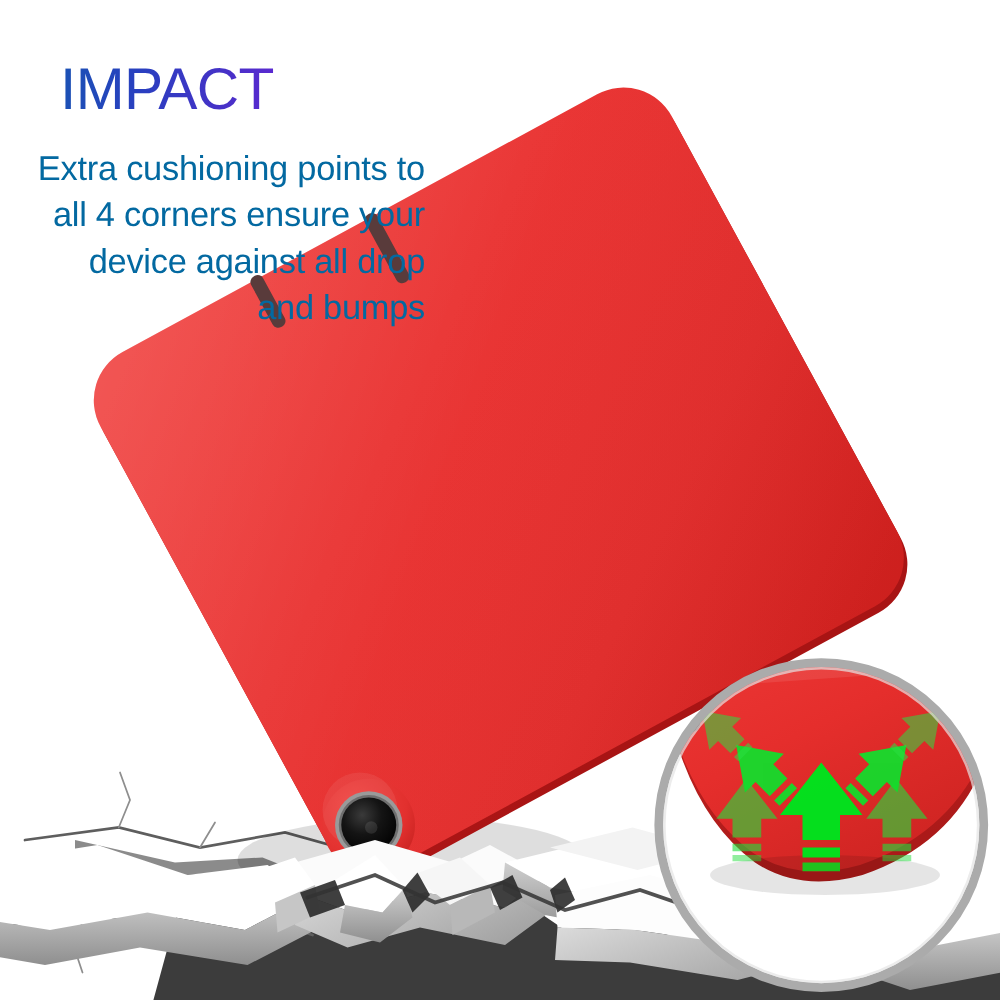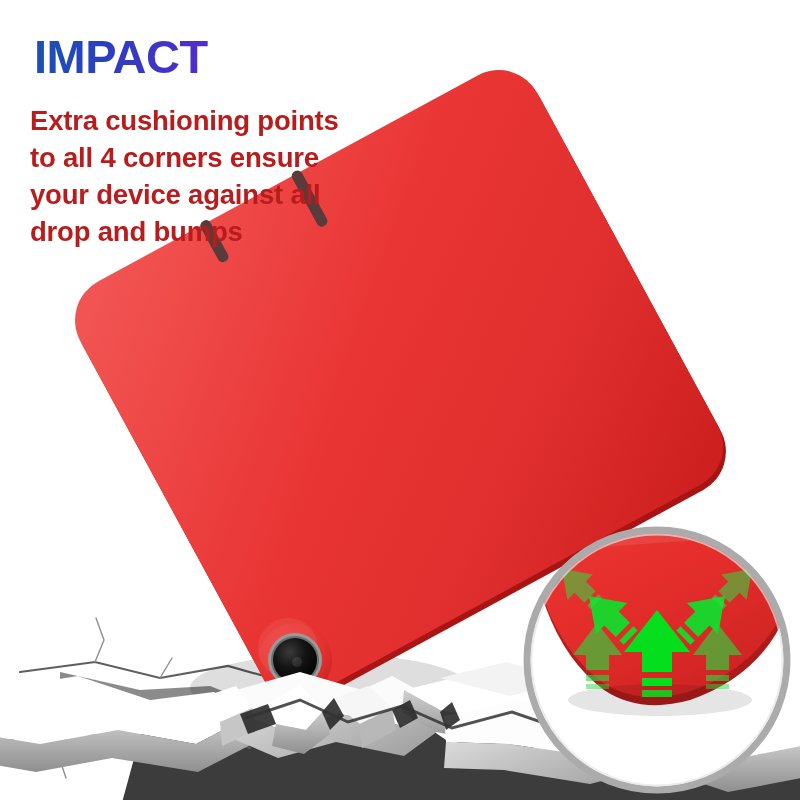--- a/index.html
+++ b/index.html
@@ -19,46 +19,47 @@
 
   
   #text-block {
     position: absolute;
     left: 30px;
     top: 26px;
     width: 340px;
     z-index: 40;
   }
   .headline {
-    margin: 4px;
+    margin: 18px;
     font-family: "Liberation Sans", sans-serif;
-    font-weight: 700;
+    font-weight: 400;
     font-size: 47px;
     line-height: 54px;
     letter-spacing: -0.5px;
     white-space: nowrap;
     background: linear-gradient(95deg, #1a52b4 0%, #2a3fc0 22%, #4930c8 45%, #6a23d8 66%, #8c1fe6 84%, #a020f0 100%);
     -webkit-background-clip: text;
     background-clip: text;
     -webkit-text-fill-color: transparent;
     color: #5a2fcf;
   }
   .headline.line2 {
     font-size: 47px;
     letter-spacing: -0.8px;
   }
   .body-copy {
     margin: 18px 0 0 0;
     font-family: "Liberation Sans", sans-serif;
-    font-weight: 700;
+    font-weight: 400;
     font-size: 27.5px;
     line-height: 37px;
-    color: #b91c1c;
+    color: #0369a1;
     letter-spacing: -0.2px;
     width: 310px;
+    text-align: right;
   }
 
   
   .layer { position: absolute; left: 0; top: 0; width: 800px; height: 800px; }
   #floor-layer  { z-index: 10; }
   #tablet-layer { z-index: 20; }
   #floor-front  { z-index: 26; }
   #inset-layer  { z-index: 50; }
 
   svg { display: block; }

